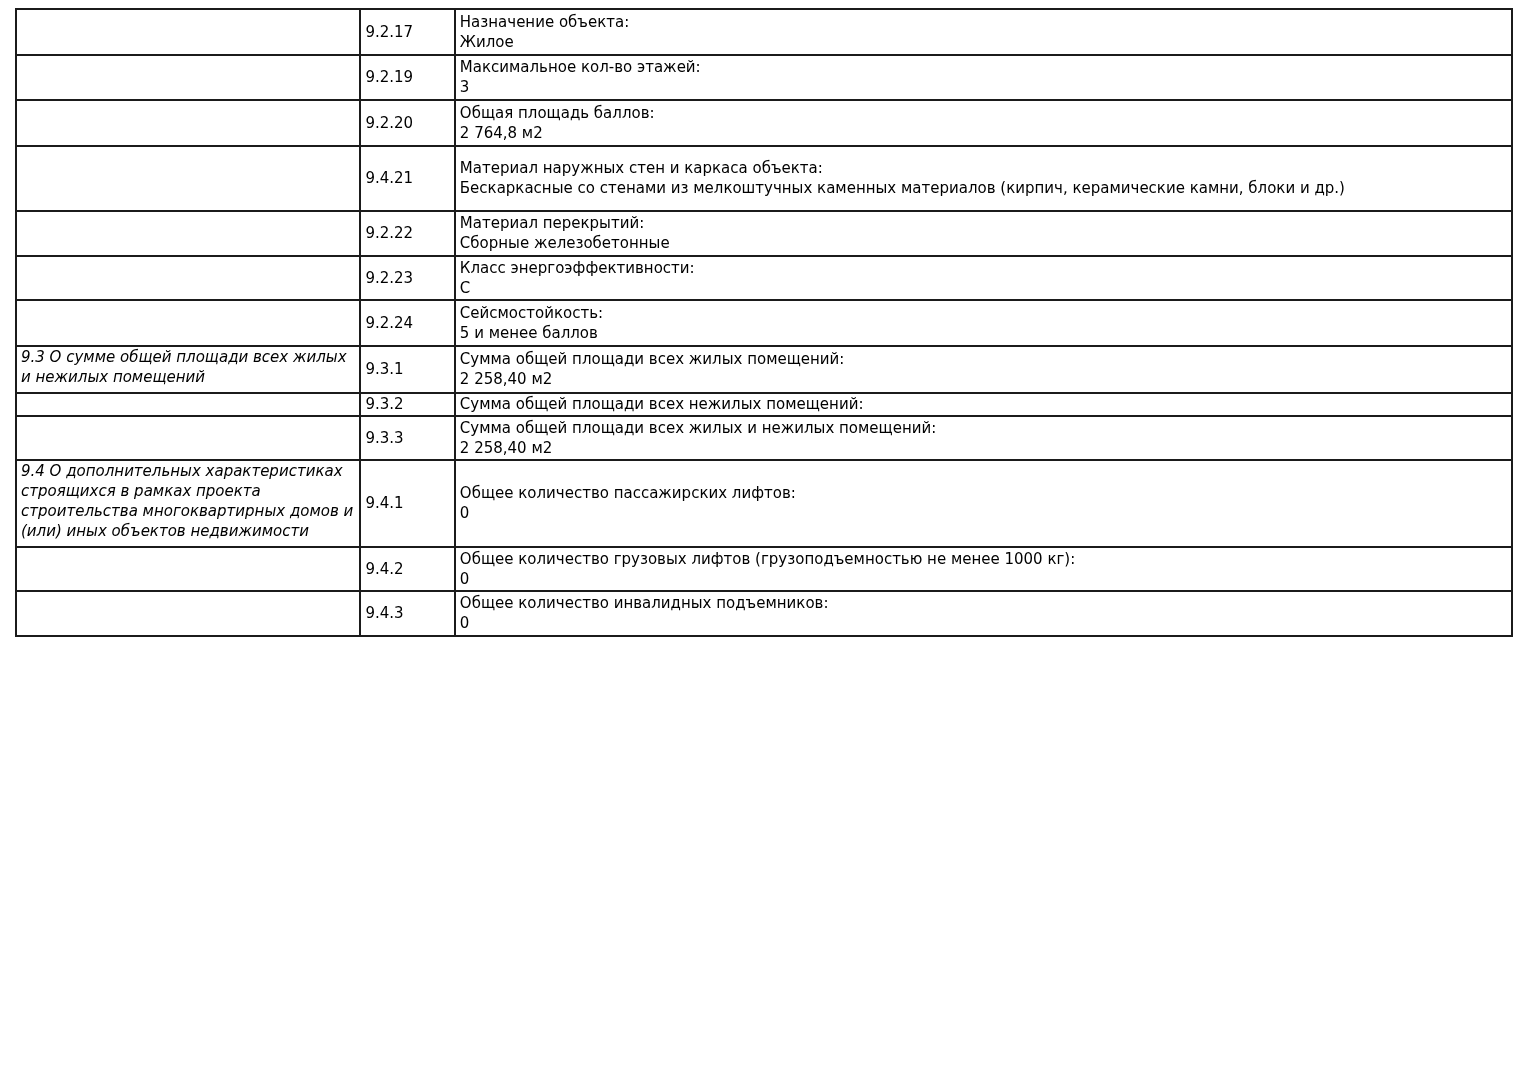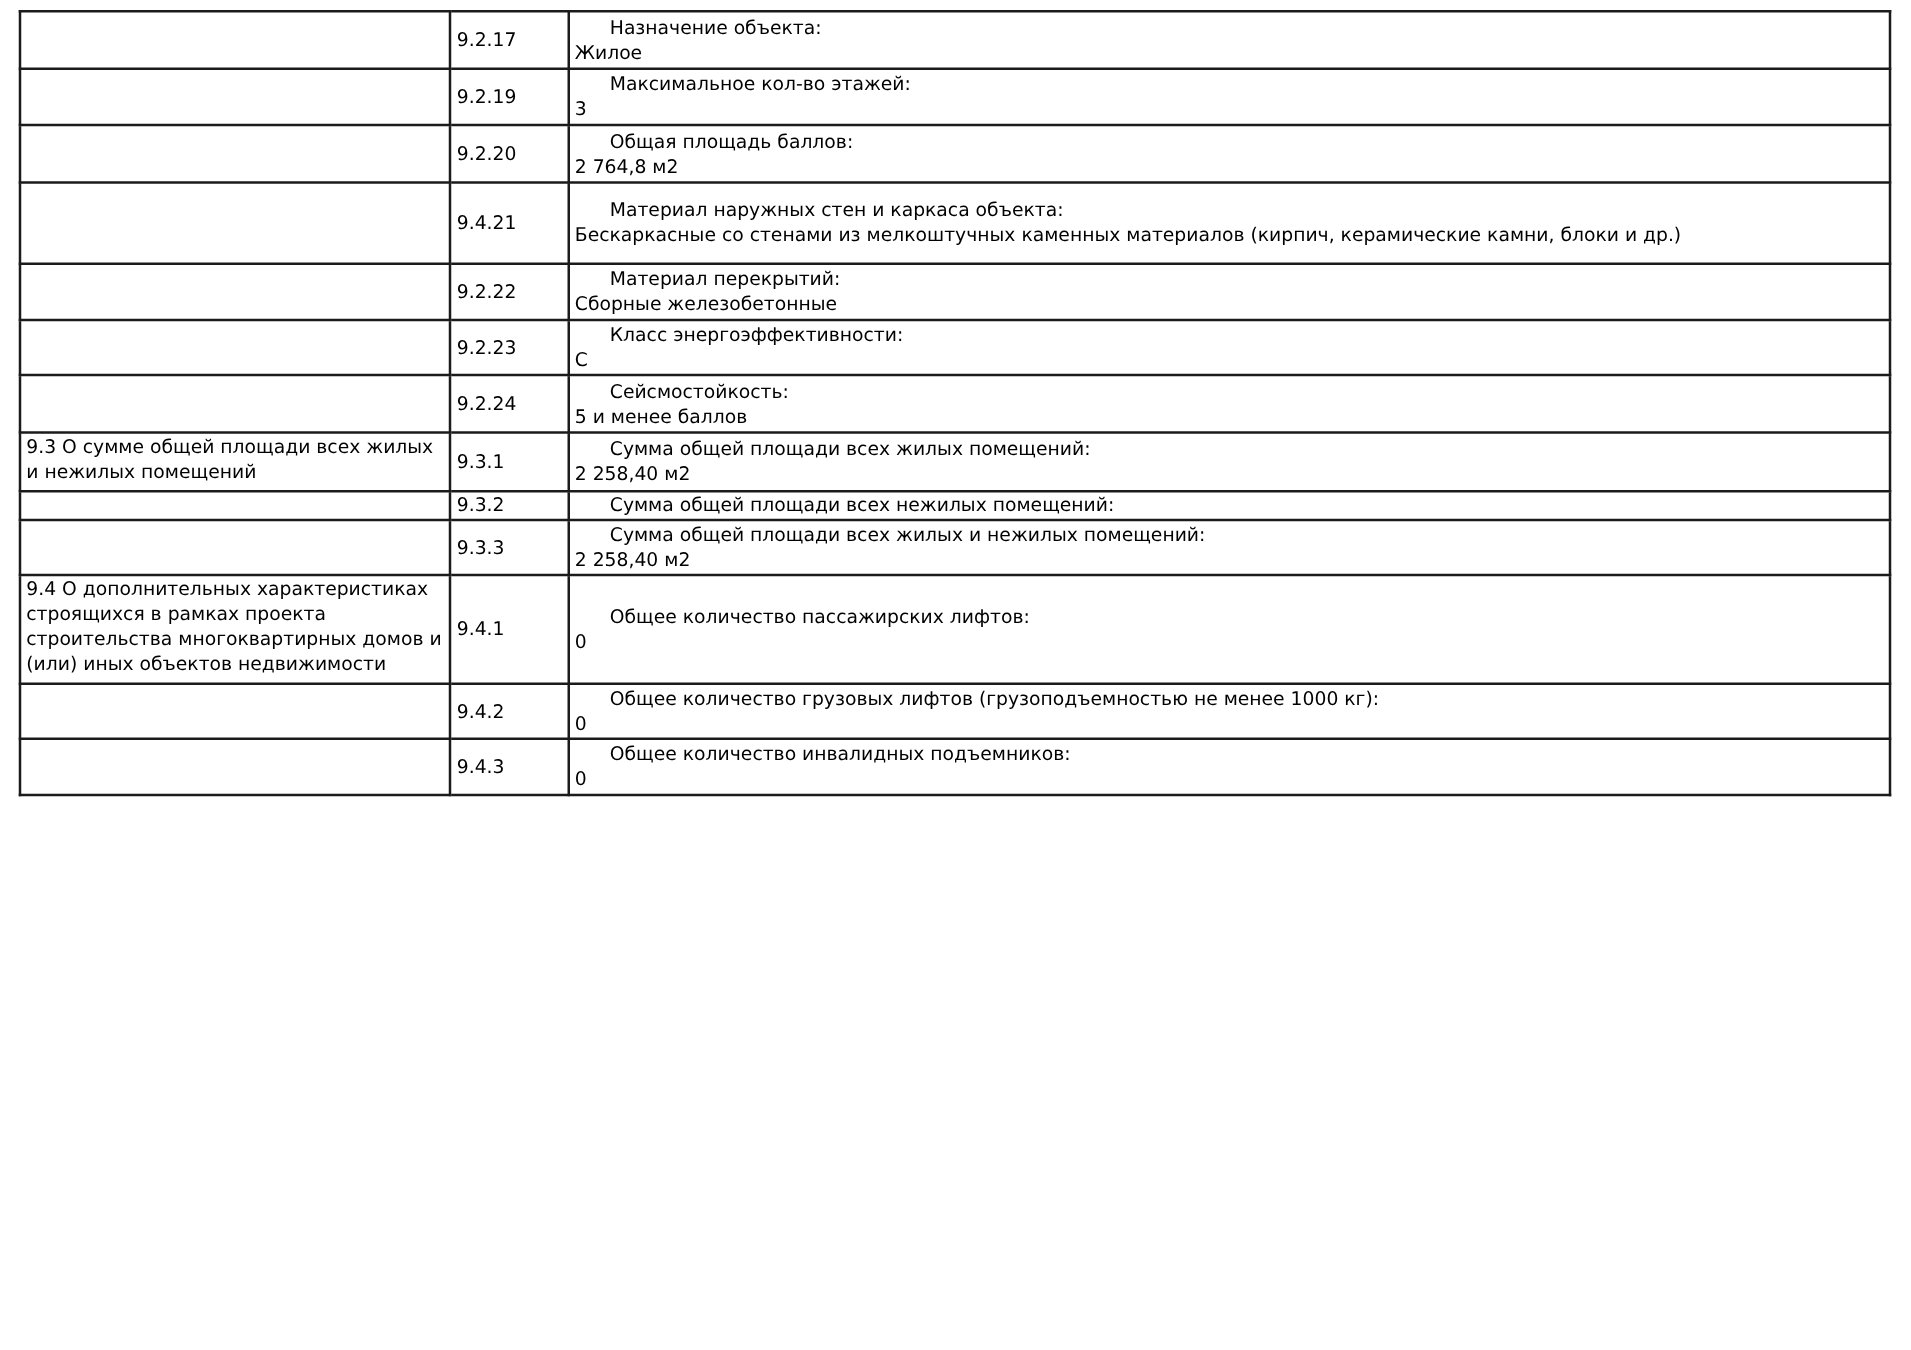--- a/index.html
+++ b/index.html
@@ -22,31 +22,32 @@
     border: 2px solid #1b1b1b;
     padding: 0 4px 1px 4px;
     font-size: 15px;
     line-height: 20px;
     overflow: hidden;
   }
   td.col-section {
     width: 332px;
     vertical-align: top;
     padding-top: 1px;
+    font-style: italic;
   }
   td.col-num {
     width: 91px;
     vertical-align: middle;
     font-size: 15.5px;
   }
   td.col-info {
     width: 1019px;
     vertical-align: middle;
   }
-  .cell-label { font-weight: normal; margin-left: 28px; }
+  .cell-label { font-weight: normal; }
   .cell-value { font-weight: normal; }
   .cell-value:empty { display: none; }
   
   tr.r1  td { height: 46px; }
   tr.r2  td { height: 45px; }
   tr.r3  td { height: 45px; }
   tr.r4  td { height: 46px; }
   tr.r5  td { height: 65px; }
   tr.r6  td { height: 45px; }
   tr.r7  td { height: 44px; }

